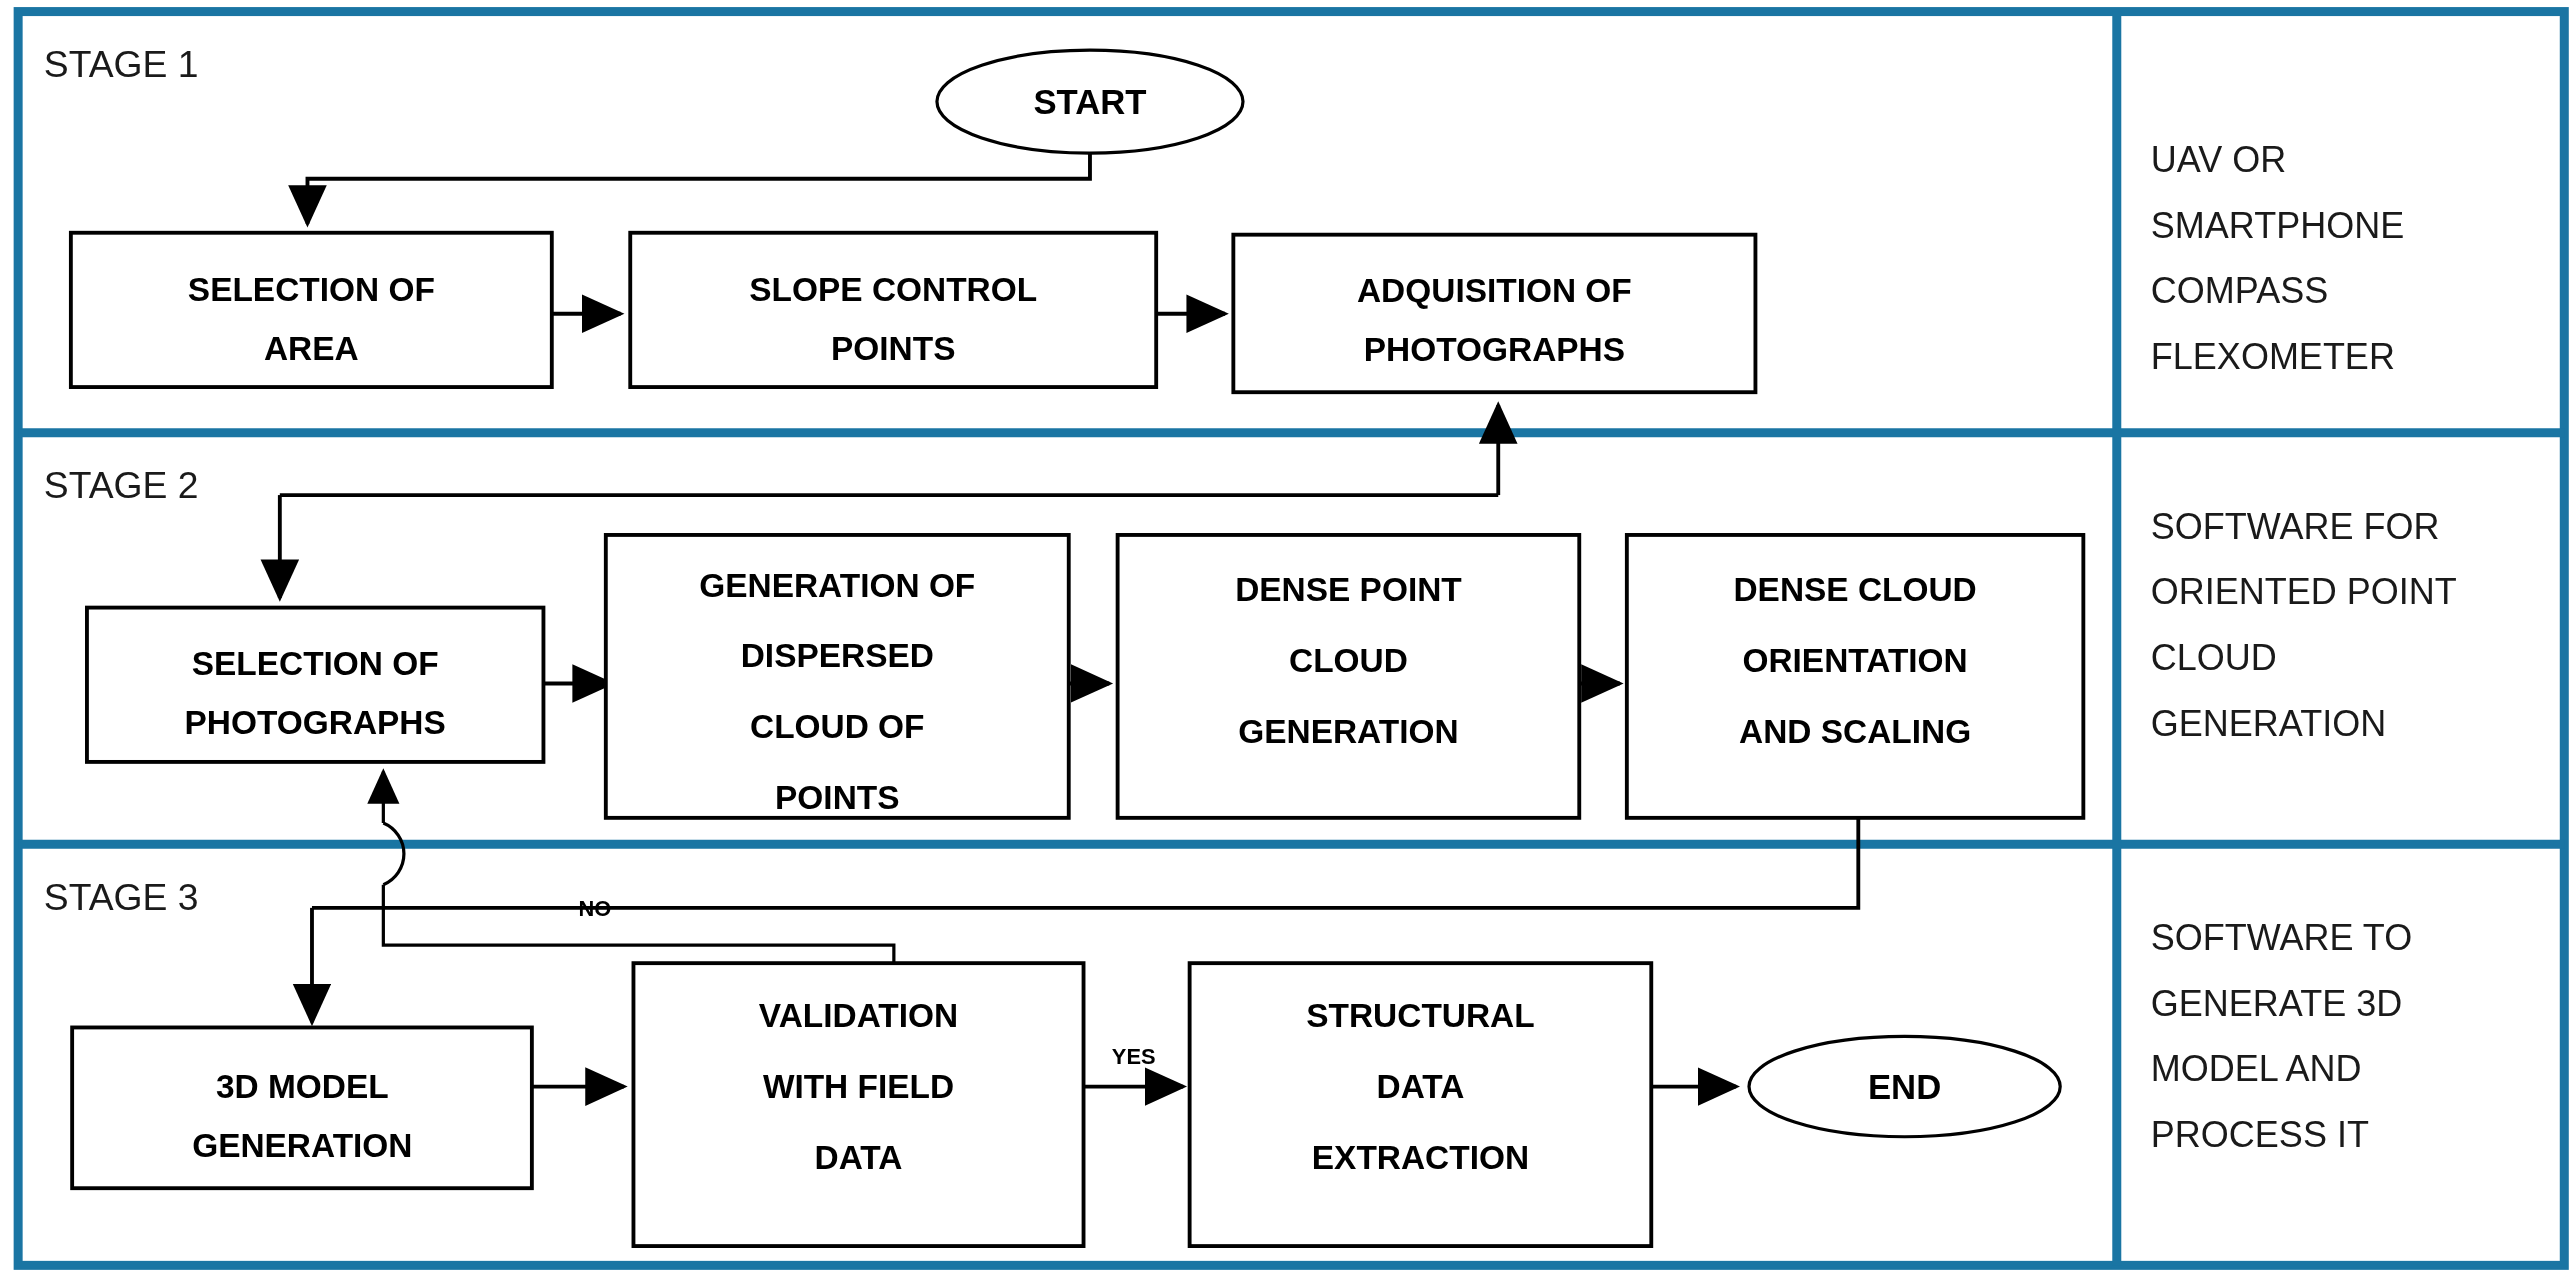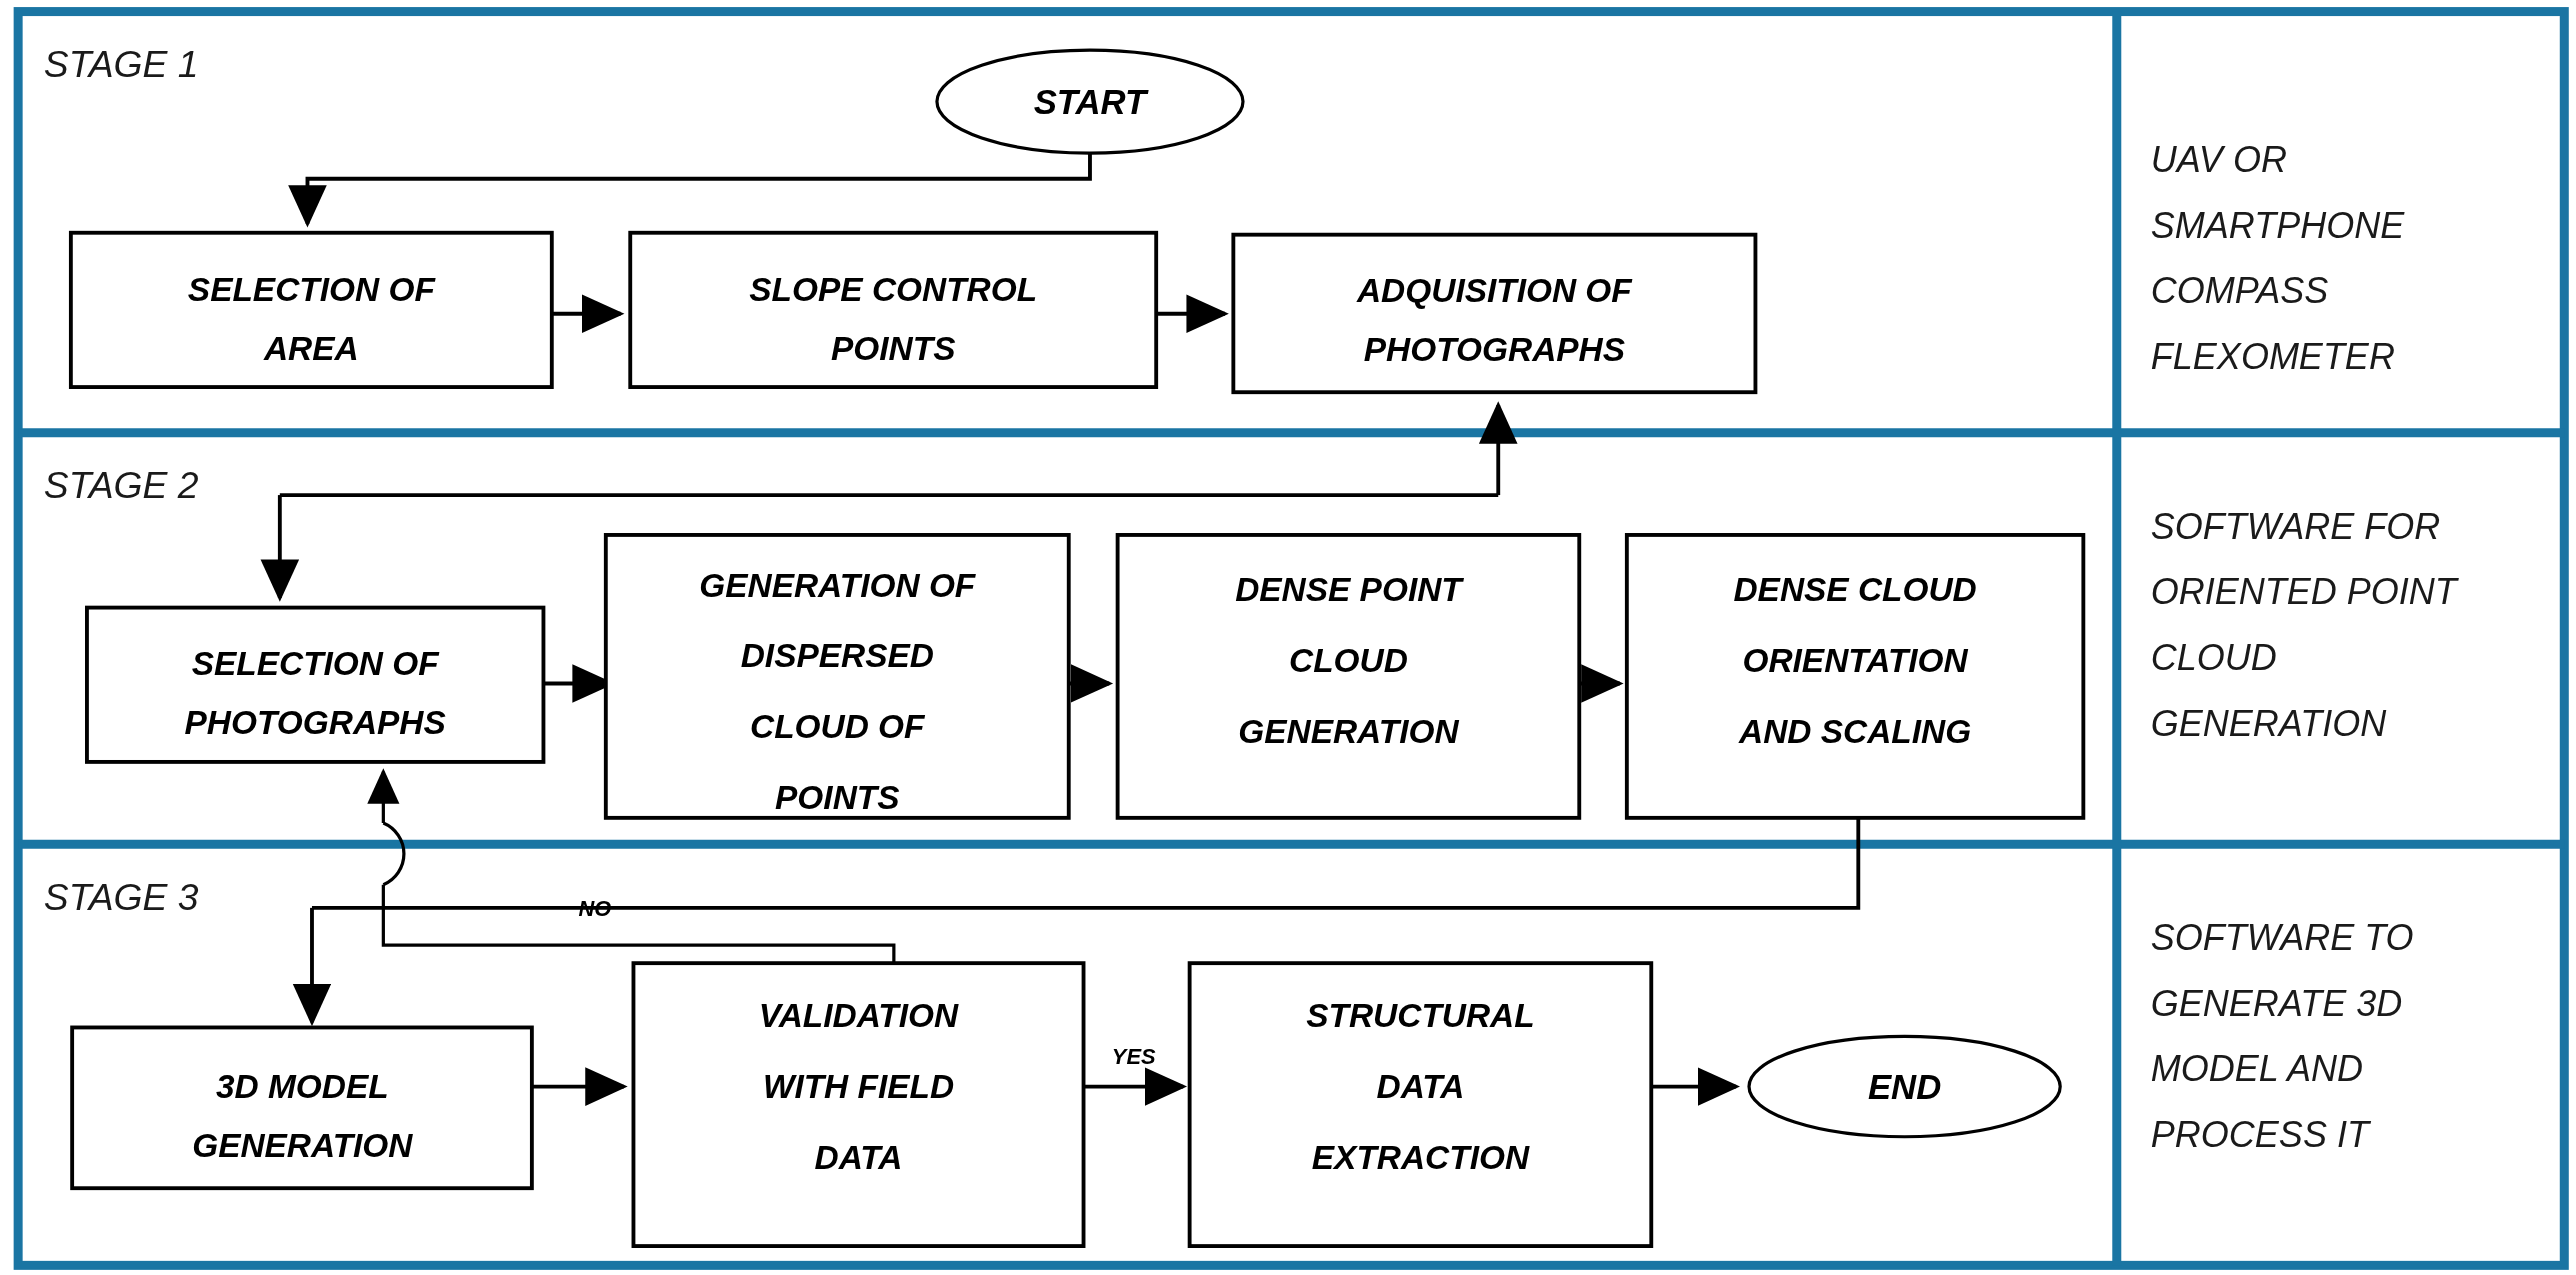--- a/index.html
+++ b/index.html
@@ -7,21 +7,20 @@
     padding: 0;
     background: #ffffff;
   }
   #root {
     position: relative;
     width: 2576px;
     height: 1275px;
     background: #ffffff;
     font-family: "Liberation Sans", sans-serif;
     overflow: hidden;
-    font-style: italic;
   }
   svg.canvas {
     position: absolute;
     top: 0;
     left: 0;
     width: 2576px;
     height: 1275px;
   }
   .frame-line { stroke: #1a75a3; fill: none; stroke-width: 14; }
   .node-box { fill: #ffffff; stroke: #000000; stroke-width: 6; }

